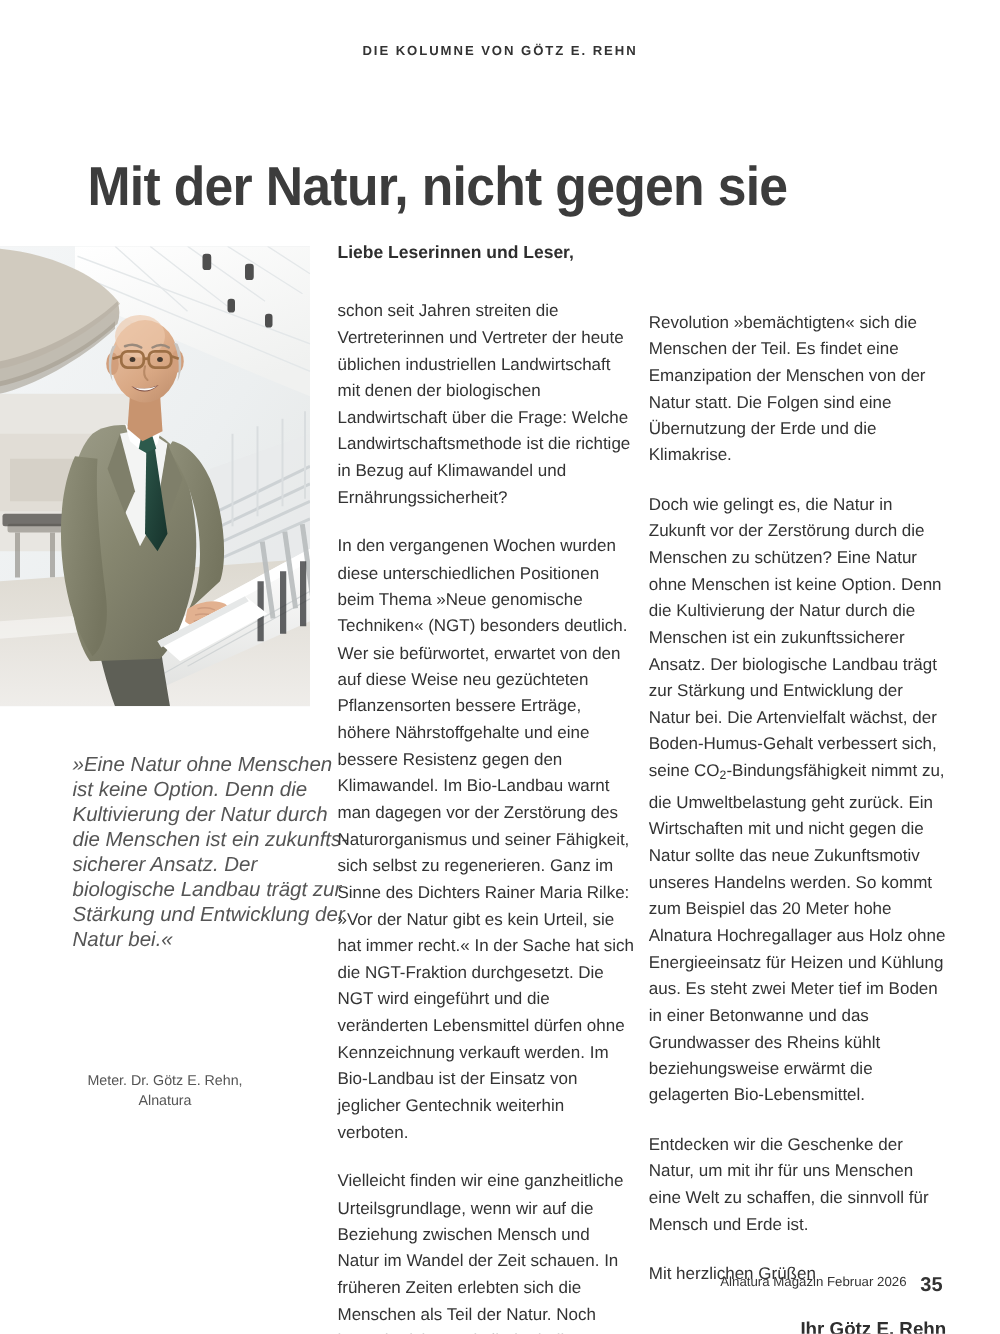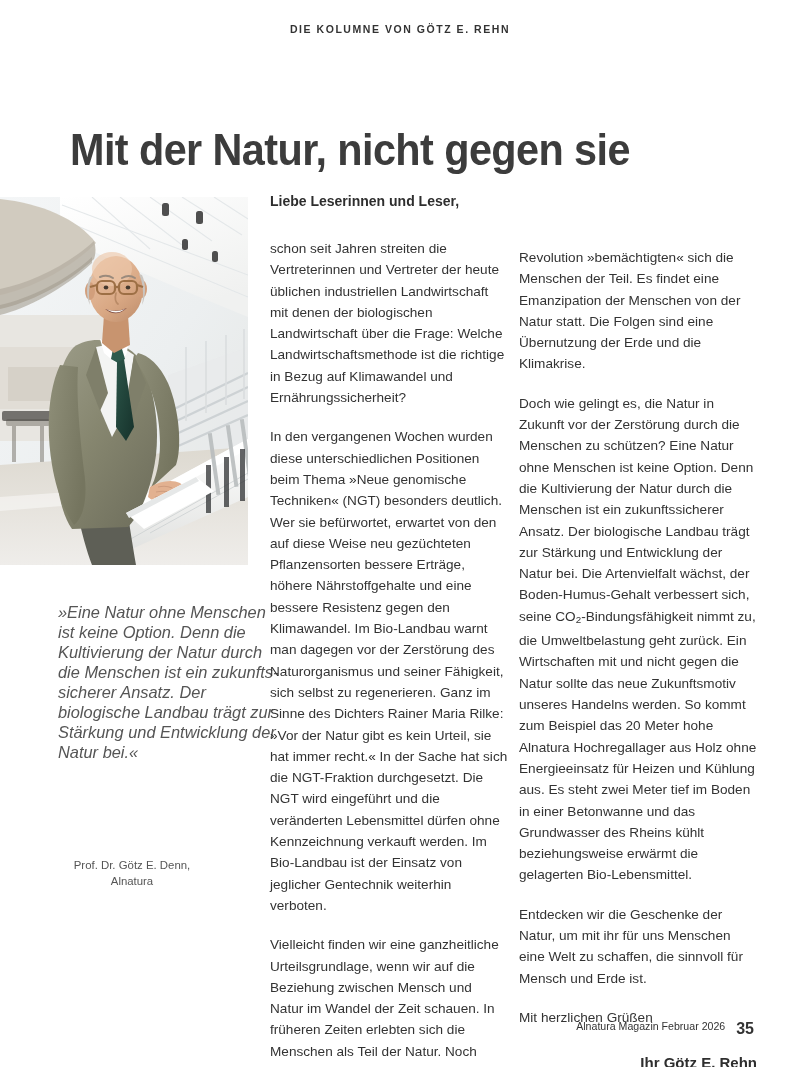--- a/index.html
+++ b/index.html
@@ -21,21 +21,21 @@
   
   .page {
     position: absolute;
     inset: 0;
     background: #ffffff;
   }
 
   
   .kicker {
     position: absolute;
-    top: 23px;
+    top: 35px;
     left: 0;
     width: 800px;
     text-align: center;
     font-size: 10.5px;
     font-weight: bold;
     letter-spacing: 1.55px;
     color: #333333;
     text-transform: uppercase;
     white-space: nowrap;
   }
@@ -334,21 +334,21 @@
       <path d="M126 316 L196 280 L214 294 L144 332 Z" fill="#ffffff"></path>
       <path d="M126 316 L196 280 L199 284 L129 321 Z" fill="#e6e8e8"></path>
 
       <rect x="0" y="0" width="248" height="368" fill="none"></rect>
     </svg>
   </div>
 
   <blockquote class="pullquote">»Eine Natur ohne Menschen ist keine Option. Denn die Kultivierung der Natur durch die Menschen ist ein zukunfts­sicherer Ansatz. Der biologische Landbau trägt zur Stärkung und Entwicklung der Natur bei.«</blockquote>
 
   <div class="pullquote-attr">
-    <div>Prof. Dr. Götz E. Denn,</div>
+    <div>Meter. Dr. Götz E. Rehn,</div>
     <div>Alnatura</div>
   </div>
 
   <div class="col col-1">
     <p class="salutation">Liebe Leserinnen und Leser,</p>
     <p>schon seit Jahren streiten die Vertreterinnen und Vertreter der heute üblichen industriellen Landwirtschaft mit denen der biologischen Landwirtschaft über die Frage: Welche Landwirtschaftsmethode ist die richtige in Bezug auf Klimawandel und Ernährungssicherheit?</p>
     <p>In den vergangenen Wochen wurden diese unterschiedlichen Positionen beim Thema »Neue genomische Techniken« (NGT) besonders deutlich. Wer sie befürwortet, erwartet von den auf diese Weise neu gezüchteten Pflanzensorten bessere Erträge, höhere Nährstoffgehalte und eine bessere Resistenz gegen den Klimawandel. Im Bio-Landbau warnt man dagegen vor der Zerstörung des Naturorganismus und seiner Fähigkeit, sich selbst zu regenerieren. Ganz im Sinne des Dichters Rainer Maria Rilke: »Vor der Natur gibt es kein Urteil, sie hat immer recht.« In der Sache hat sich die NGT-Fraktion durchgesetzt. Die NGT wird eingeführt und die veränderten Lebensmittel dürfen ohne Kennzeichnung verkauft werden. Im Bio-Landbau ist der Einsatz von jeglicher Gentechnik weiterhin verboten.</p>
     <p>Vielleicht finden wir eine ganzheitliche Urteilsgrundlage, wenn wir auf die Beziehung zwischen Mensch und Natur im Wandel der Zeit schauen. In früheren Zeiten erlebten sich die Menschen als Teil der Natur. Noch heute berichten Mitglieder indigener Völker, wie sie im Einklang mit der Natur leben. Mit der industriellen</p>
   </div>
 

